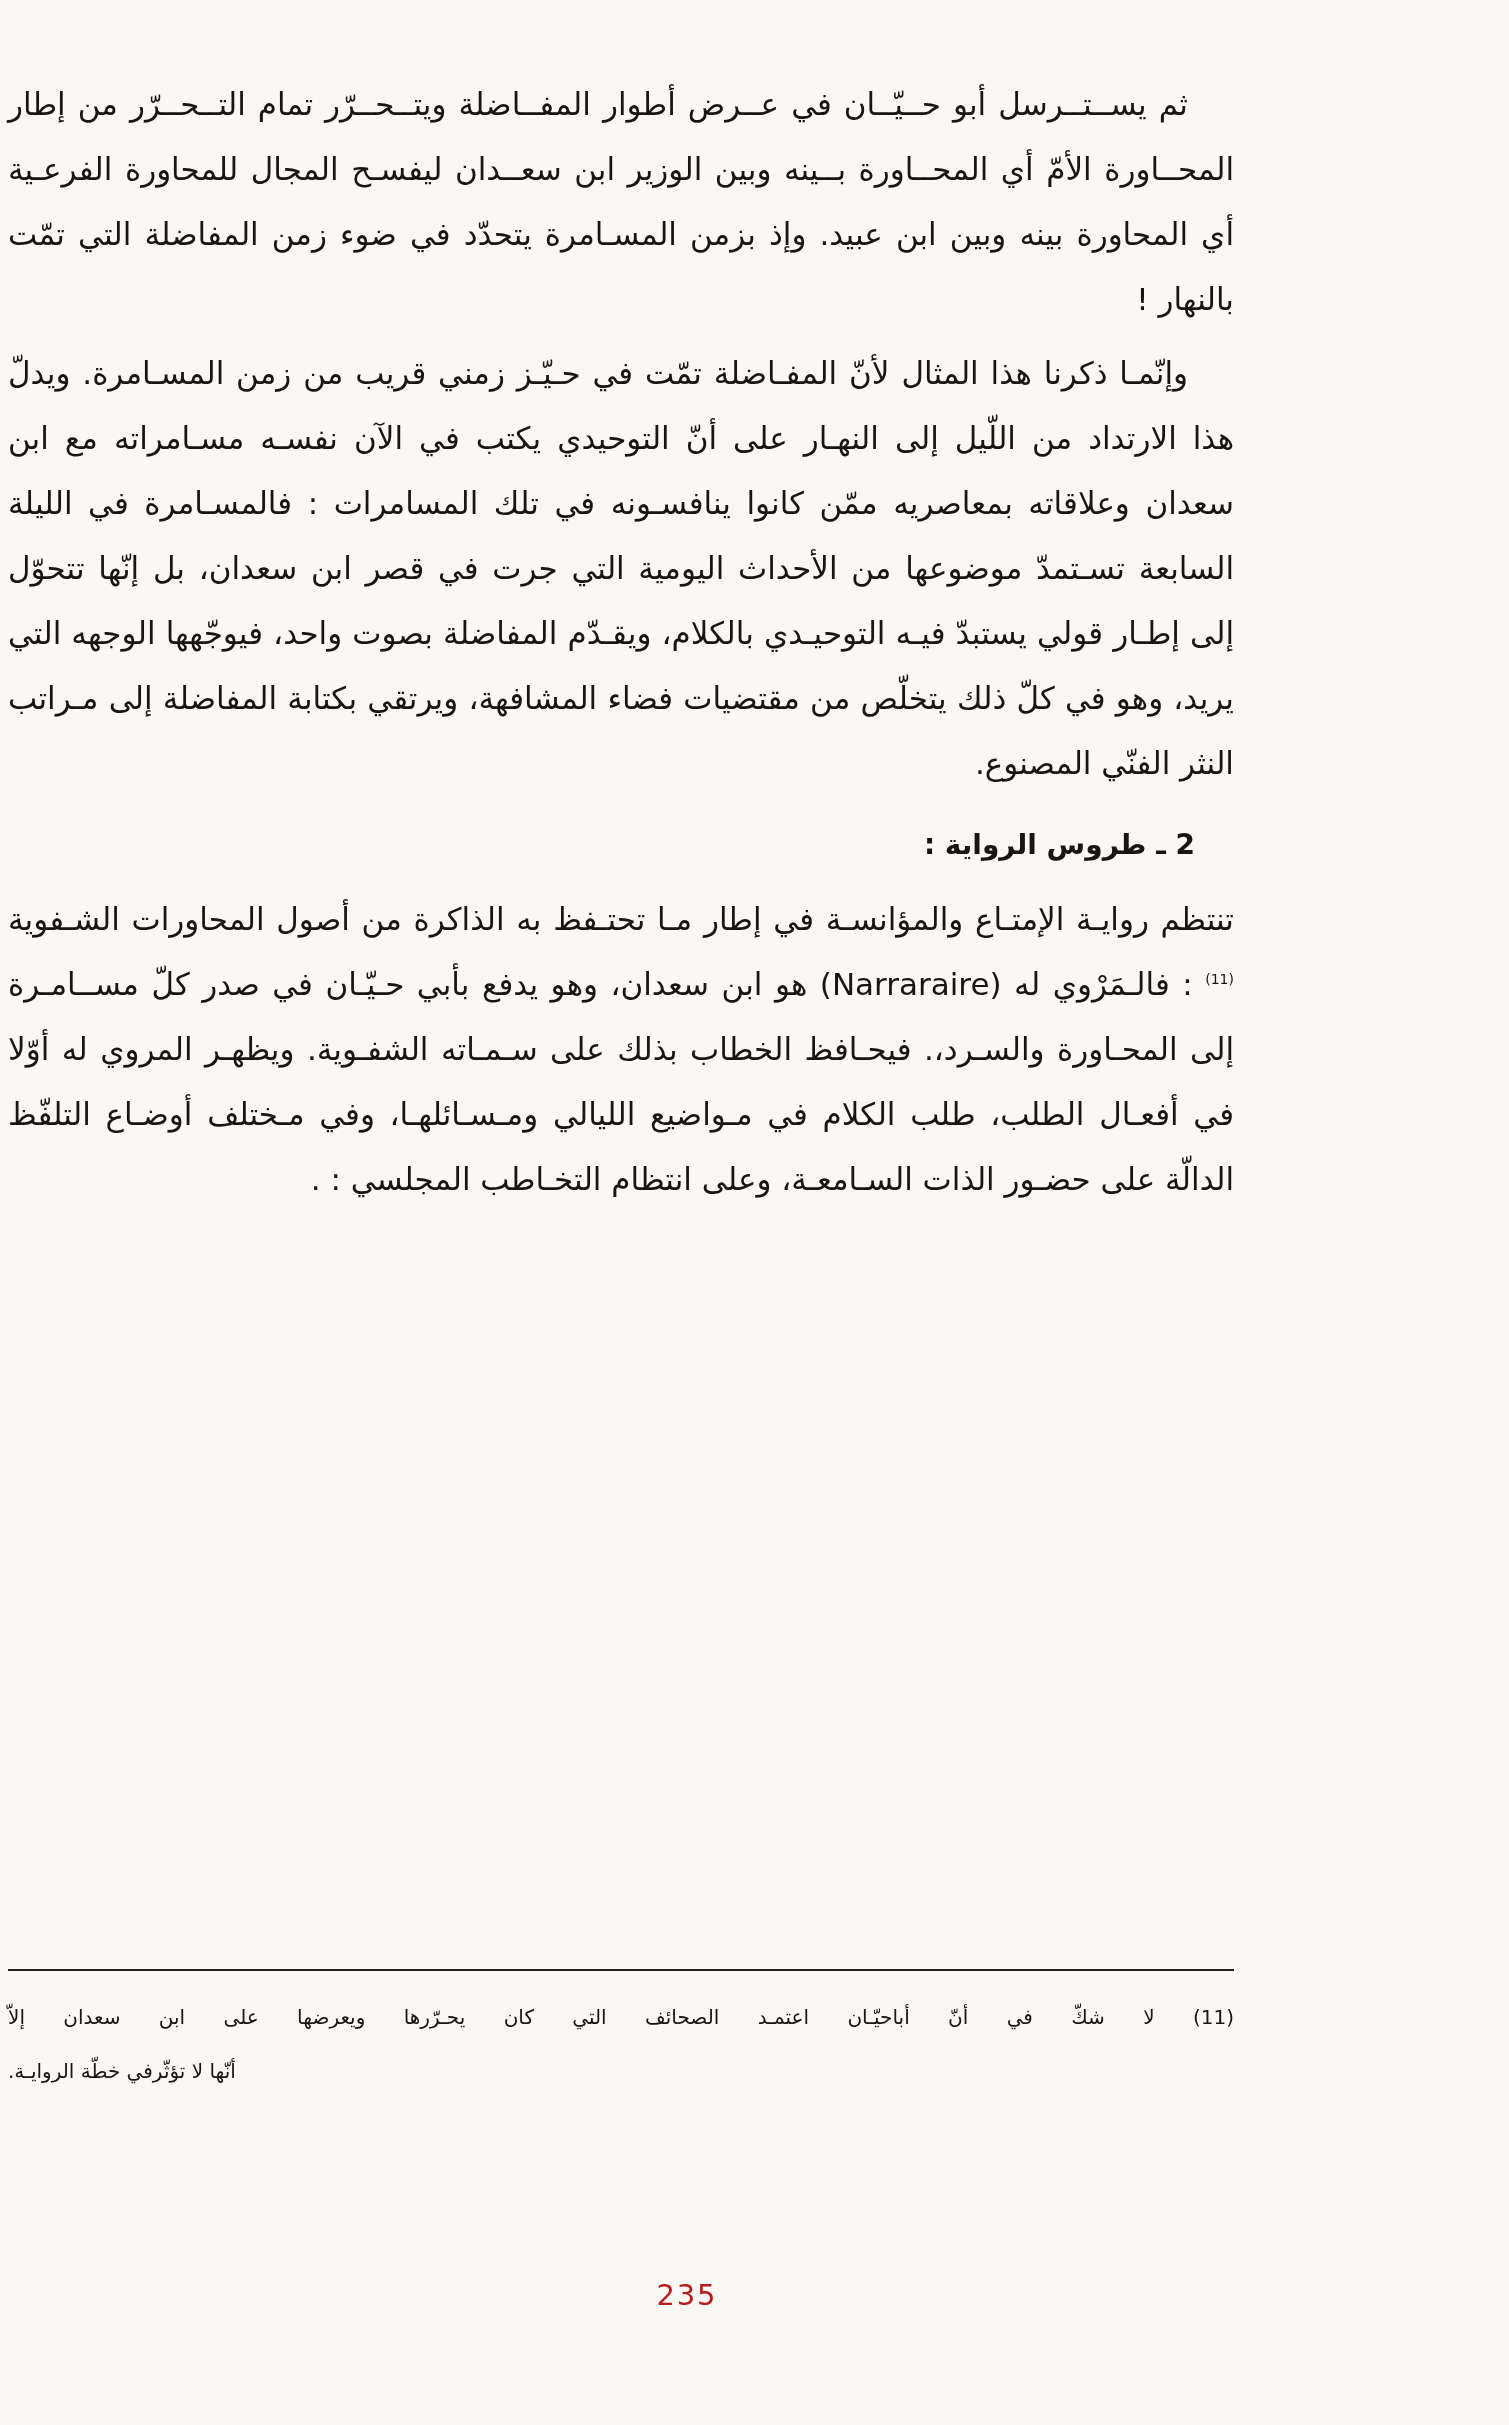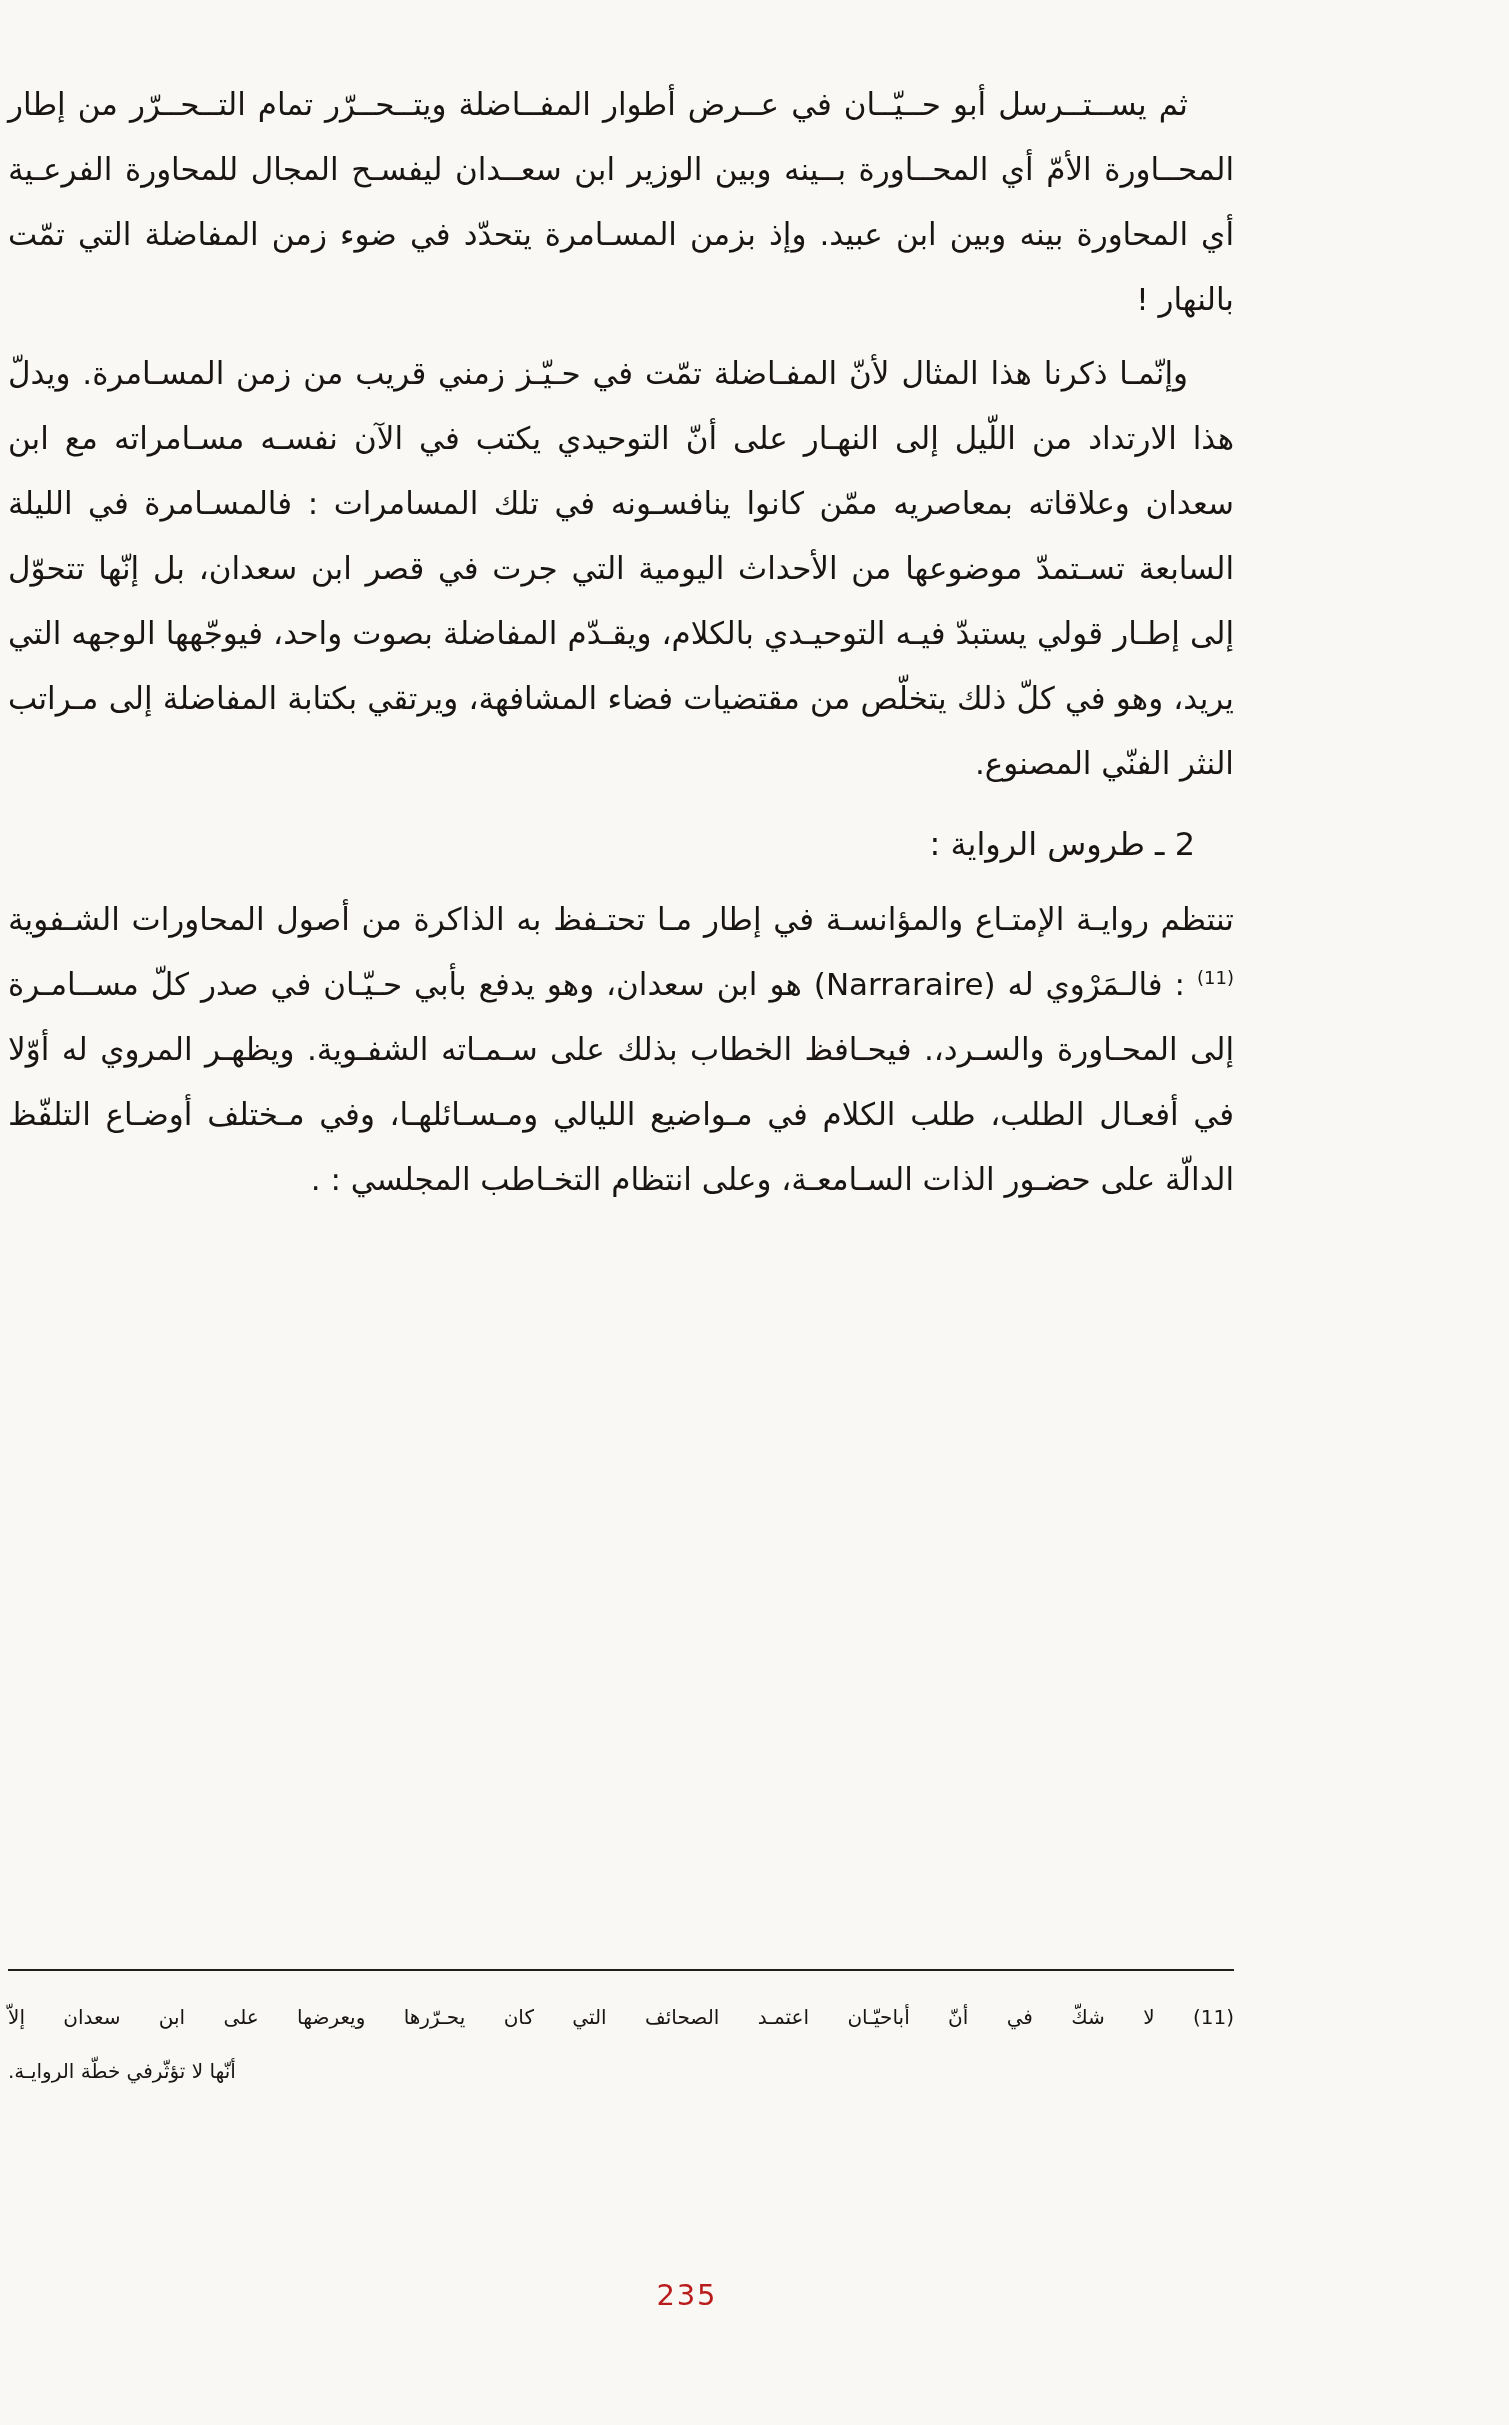--- a/index.html
+++ b/index.html
@@ -25,29 +25,29 @@
     direction: rtl;
     text-align: justify;
     font-size: 31px;
     line-height: 65px;
   }
   .para {
     margin: 0 0 8.8px 0;
   }
   .indent { text-indent: 46px; }
   .heading {
-    font-size: 32px;
-    font-weight: normal;
+    font-size: 28px;
+    font-weight: bold;
     margin: 16px 0 10.5px 0;
     text-indent: 39px;
     line-height: 65px;
     text-align: right;
   }
   sup.fnref {
-    font-size: 18px;
+    font-size: 14px;
     line-height: 0;
     vertical-align: super;
     unicode-bidi: isolate;
   }
   .footnotes {
     position: absolute;
     top: 1969px;
     right: 140px;
     width: 1226px;
     direction: rtl;

